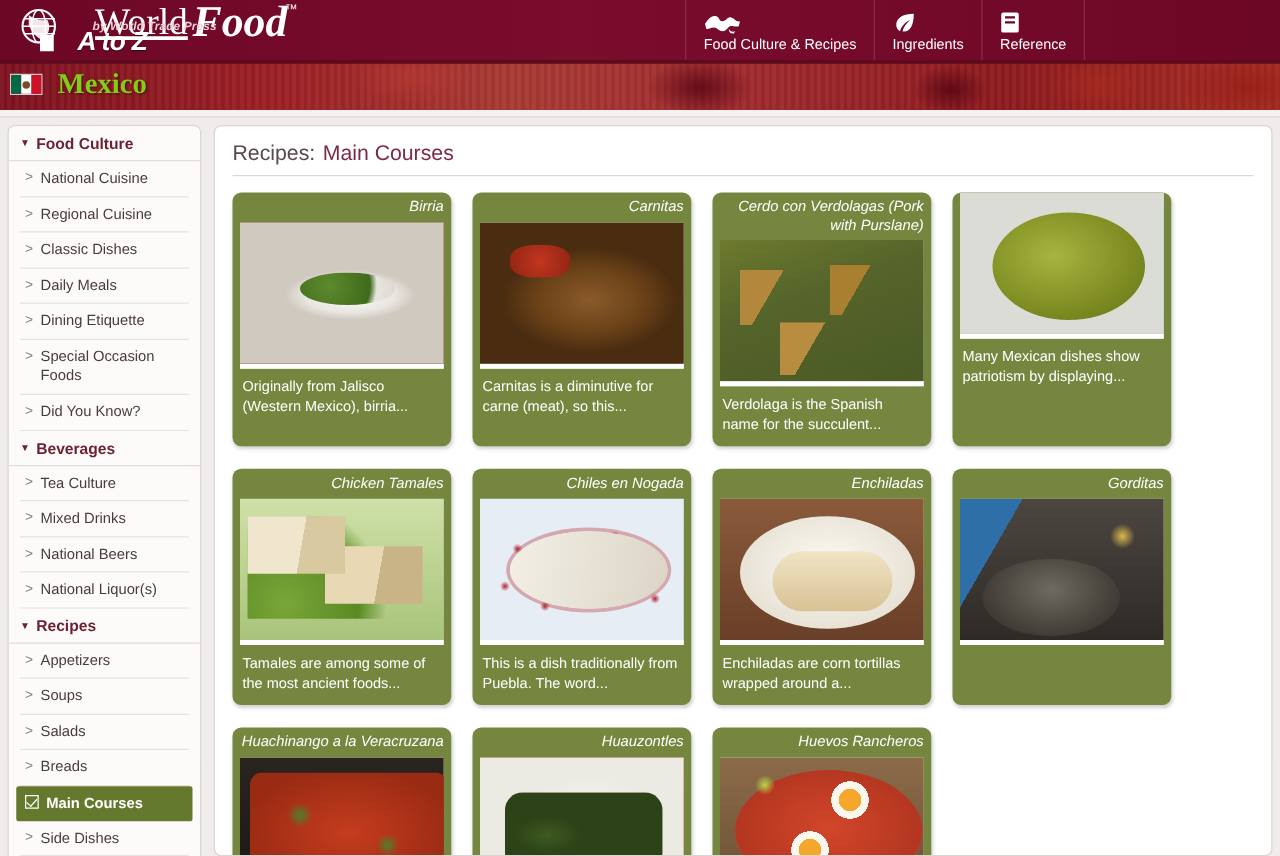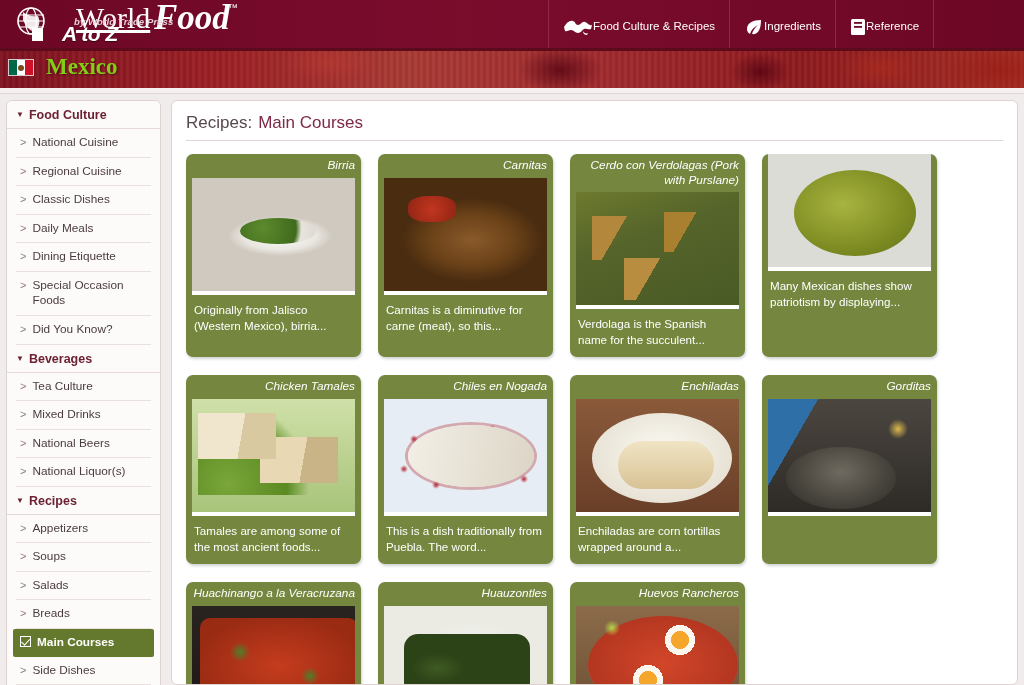--- a/index.html
+++ b/index.html
@@ -43,21 +43,21 @@
     font-size:9.5px; color:#e9cfd7; font-weight:bold;
     letter-spacing:.1px;
     font-style:italic;
   }
 
   .nav { position:absolute; left:548px; top:0; height:48px; display:flex; }
   .nav-item {
     position:relative;
     padding:4px 14px 2px;
     min-width:74px;
-    display:flex; flex-direction:row; align-items:center; justify-content:flex-start;
+    display:flex; flex-direction:column; align-items:flex-start; justify-content:flex-start;
     color:#fff; cursor:pointer;
     border-left:1px solid #8a2a46;
   }
   .nav-item:last-child { border-right:1px solid #8a2a46; }
   .nav-icon { height:22px; display:flex; align-items:center; justify-content:center; margin-top:3px;}
   .nav-label { font-size:11.5px; margin-top:1px; white-space:nowrap; }
 
   
   .country-banner {
     position:relative; height:40px; overflow:hidden;

